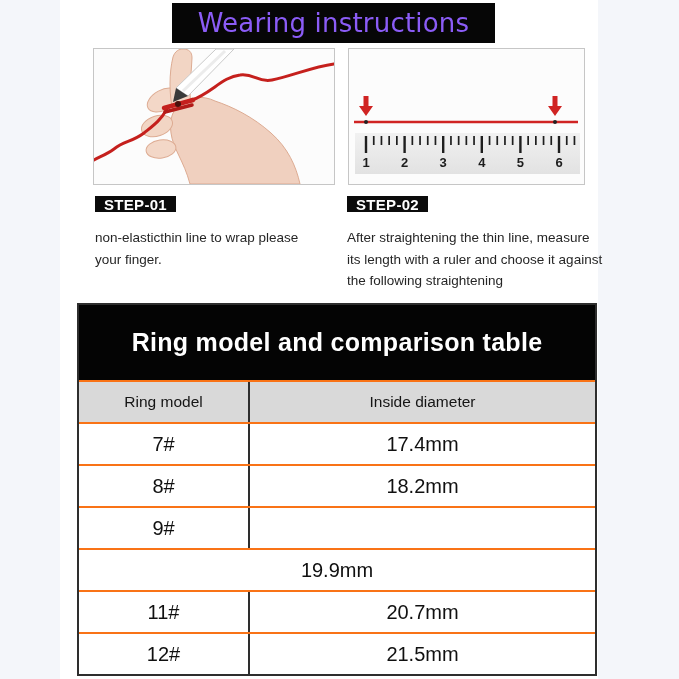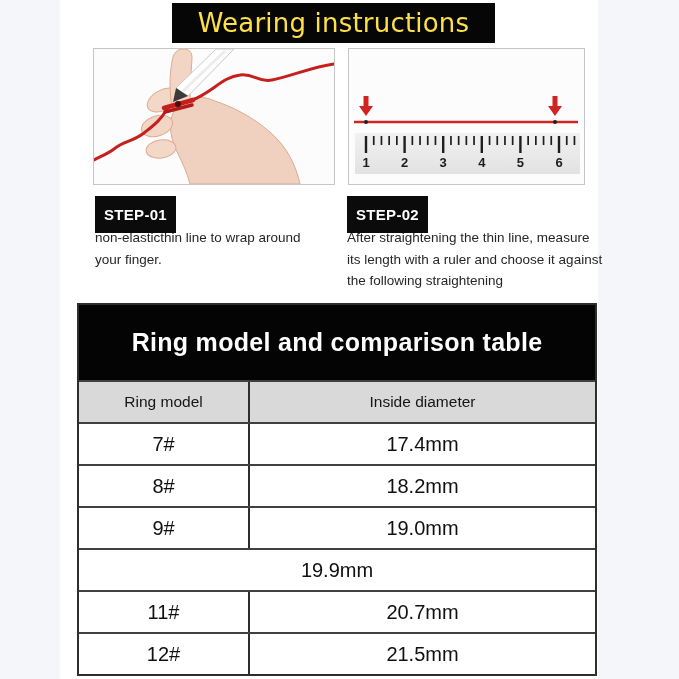--- a/index.html
+++ b/index.html
@@ -6,54 +6,54 @@
   .page{
     position:relative;width:679px;height:679px;overflow:hidden;
     background:#f4f6fa;
     font-family:"Liberation Sans",sans-serif;
   }
   .canvas{position:absolute;left:60px;top:0;width:538px;height:679px;background:#ffffff;}
 
   
   .title-box{
     position:absolute;left:112px;top:3px;width:323px;height:40px;
-    background:#060606;color:#fde047;
+    background:#060606;color:#8b5cf6;
     font-family:"DejaVu Sans",sans-serif;font-size:26px;font-weight:500;
     display:flex;align-items:center;justify-content:center;letter-spacing:.2px;
   }
 
   
   .frame{position:absolute;top:48px;height:137px;background:#fcfcfc;border:1px solid #c6c6c6;box-sizing:border-box;}
   .frame svg{display:block;width:100%;height:100%;}
   .frame-left{left:33px;width:242px;}
   .frame-right{left:288px;width:237px;}
 
   
   .step-label{
-    position:absolute;top:196px;height:37px;background:#0b0b0b;color:#fff;
+    position:absolute;top:196px;height:16px;background:#0b0b0b;color:#fff;
     font-size:15px;font-weight:bold;letter-spacing:.3px;
     display:inline-flex;align-items:center;padding:0 9px;
   }
   .step-label.s1{left:35px;}
   .step-label.s2{left:287px;}
   .step-text{position:absolute;top:227px;color:#262626;font-size:13.5px;line-height:21.5px;}
   .step-text.s1{left:35px;width:240px;}
   .step-text.s2{left:287px;width:258px;}
 
   
   .ring-table{
     position:absolute;left:17px;top:303px;width:520px;
     border:2px solid #2e2e2e;box-sizing:border-box;background:#fff;
   }
   .table-title{
     height:75px;background:#040404;color:#fff;
     font-size:25px;font-weight:700;letter-spacing:.3px;
     display:flex;align-items:center;justify-content:center;
   }
-  .t-row{display:flex;height:40px;border-top:2px solid #404040;}
+  .t-row{display:flex;height:40px;border-top:2px solid #f97316;}
   .t-row .c1{width:169px;border-right:2px solid #2e2e2e;display:flex;align-items:center;justify-content:center;}
   .t-row .c2{flex:1;display:flex;align-items:center;justify-content:center;}
   .t-head{background:#d9d9d9;color:#151515;font-size:15.5px;}
   .t-data{background:#fff;color:#101010;font-size:20px;}
 
   .ruler-num{font-family:"Liberation Sans",sans-serif;font-size:13px;font-weight:bold;fill:#1c1c1c;text-anchor:middle;}
 </style>
 </head>
 <body>
 
@@ -143,21 +143,21 @@
         <text class="ruler-num" x="132.8" y="118">4</text>
         <text class="ruler-num" x="171.4" y="118">5</text>
         <text class="ruler-num" x="210" y="118">6</text>
       </svg>
     </div>
 
     <div class="step-label s1">STEP-01</div>
     <div class="step-label s2">STEP-02</div>
 
     <div class="step-text s1">
-      <div>non-elasticthin line to wrap around</div>
+      <div>non-elasticthin line to wrap please</div>
       <div>your finger.</div>
     </div>
     <div class="step-text s2">
       <div>After straightening the thin line, measure</div>
       <div>its length with a ruler and choose it against</div>
       <div>the following straightening</div>
     </div>
 
     <div class="ring-table">
       <div class="table-title">Ring model and comparison table</div>
@@ -170,21 +170,20 @@
       <div class="t-row t-data">
         <div class="c1">7#</div>
         <div class="c2">17.4mm</div>
       </div>
       <div class="t-row t-data">
         <div class="c1">8#</div>
         <div class="c2">18.2mm</div>
       </div>
       <div class="t-row t-data">
         <div class="c1">9#</div>
-        <div class="c2">19.0mm</div>
       </div>
       <div class="t-row t-data">
         <div class="c2">19.9mm</div>
       </div>
       <div class="t-row t-data">
         <div class="c1">11#</div>
         <div class="c2">20.7mm</div>
       </div>
       <div class="t-row t-data">
         <div class="c1">12#</div>

